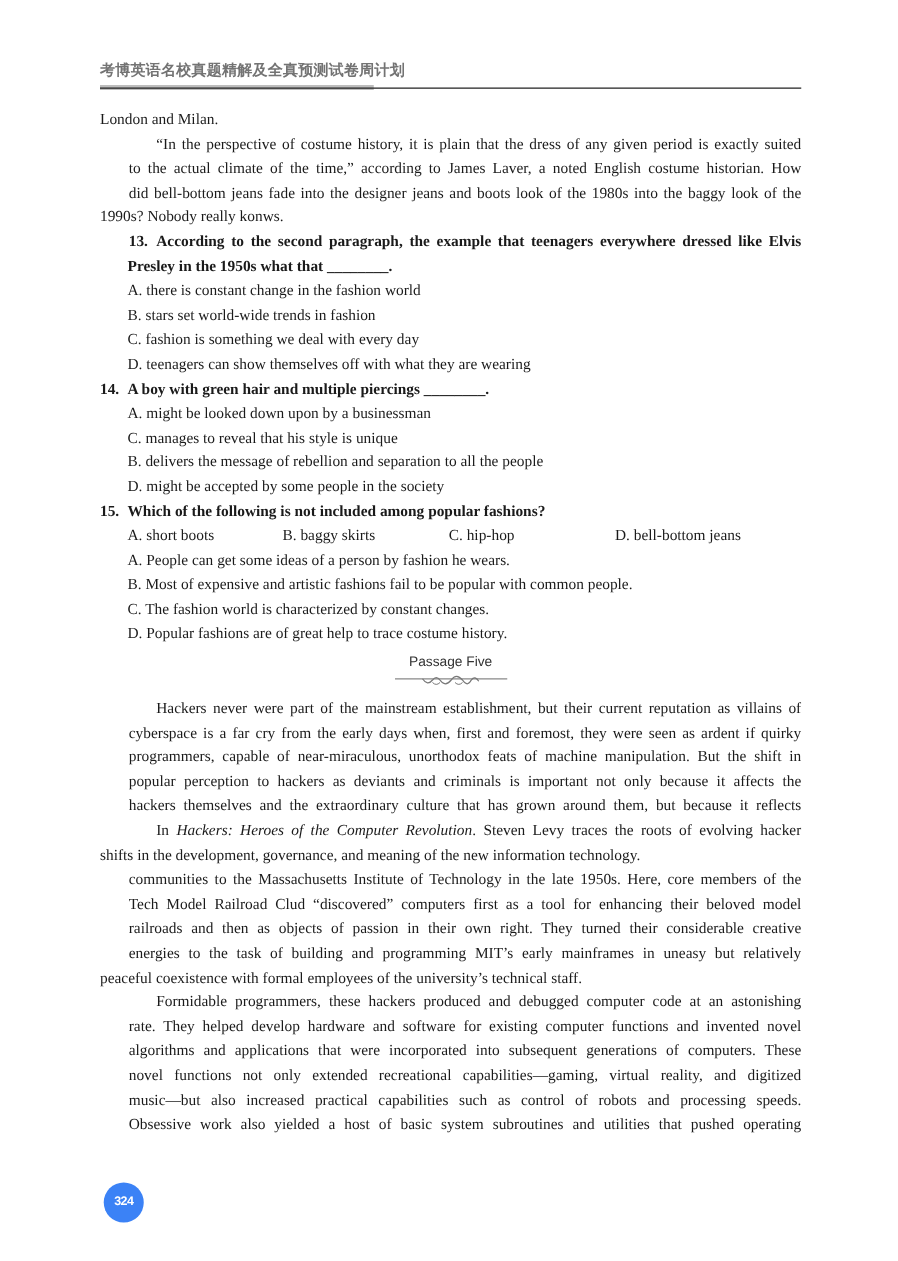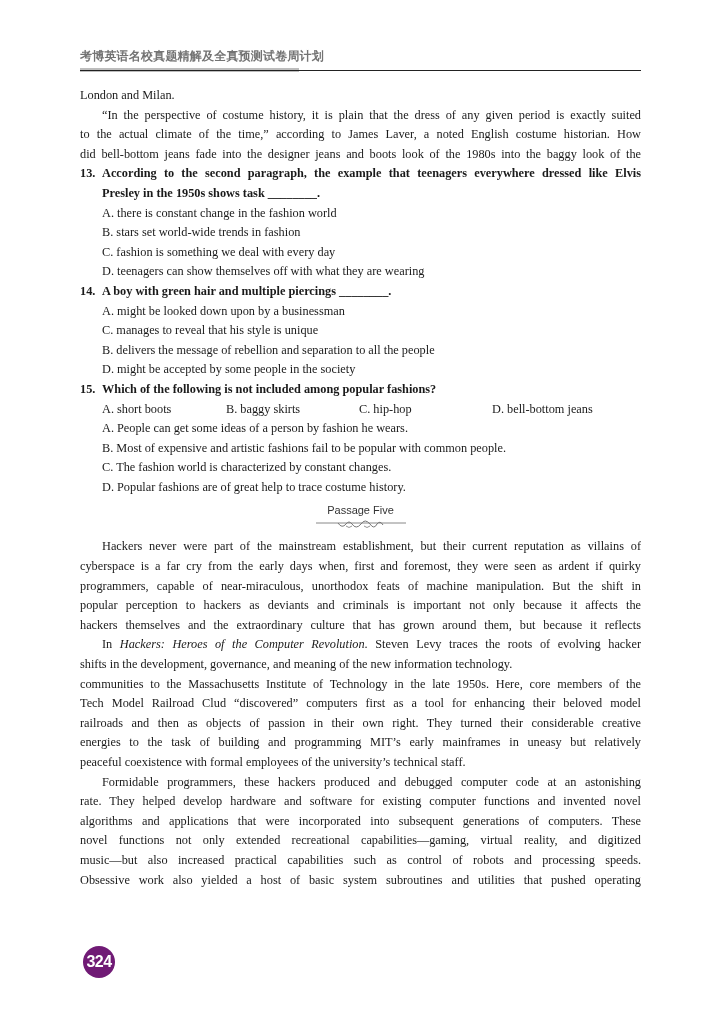--- a/index.html
+++ b/index.html
@@ -4,52 +4,53 @@
 <style>
   html, body { margin:0; padding:0; background:#ffffff; }
   body { width:718px; height:1009px; position:relative; overflow:hidden;
          font-family:"Liberation Serif", "DejaVu Serif", serif; color:#1a1a1a; }
   .header-title { position:absolute; left:80px; top:48px; font-family:"DejaVu Sans", sans-serif;
          font-size:12px; font-weight:bold; letter-spacing:0.2px; color:#737373; }
   .header-gray { position:absolute; left:80px; top:68px; width:219px; height:4px; background:#bdbdbd; }
   .header-line { position:absolute; left:80px; top:70px; width:561px; height:1px; background:#222; }
   .content { position:absolute; left:80px; top:86px; width:561px; font-size:12.3px; }
   .line { height:19.6px; line-height:19.6px; white-space:nowrap; }
-  .just { text-align:justify; text-align-last:justify; white-space:normal; overflow:hidden; }
+  .just { text-align:justify; text-align-last:justify; white-space:normal; overflow:hidden;margin-left:23px; }
   .indent { padding-left:22px; }
   .q { font-weight:bold; }
   .qnum { display:inline-block; width:22px; }
   .qind { padding-left:22px; }
   .opt { padding-left:22px; }
   .opts-row { display:flex; padding-left:22px; }
   .opts-row span { display:inline-block; }
   .passage-heading { text-align:center; font-family:"Liberation Sans", sans-serif; font-size:11px;
          color:#333; margin-top:4px; height:18px; line-height:18px; }
   .ornament { display:block; margin:0 auto 6px auto; width:90px; height:12px; }
   .page-num { position:absolute; left:83px; top:946px; width:32px; height:32px; border-radius:50%;
-         background:#701a75; color:#fff; font-family:"Liberation Sans", sans-serif; font-size:16px;
+         background:#3b82f6; color:#fff; font-family:"Liberation Sans", sans-serif; font-size:10px;
          font-weight:bold; text-align:center; line-height:32px; letter-spacing:-0.5px; }
   i { font-style:italic; }
 </style>
 </head>
 <body>
 
 <div class="header-title">考博英语名校真题精解及全真预测试卷周计划</div>
 <div class="header-gray"></div>
 <div class="header-line"></div>
 
 <div class="content">
 
   <div class="line">London and Milan.</div>
   <div class="line just indent">“In the perspective of costume history, it is plain that the dress of any given period is exactly suited</div>
   <div class="line just">to the actual climate of the time,” according to James Laver, a noted English costume historian. How</div>
   <div class="line just">did bell-bottom jeans fade into the designer jeans and boots look of the 1980s into the baggy look of the</div>
+  <div class="line">1990s? Nobody really konws.</div>
 
   <div class="line q just"><span class="qnum">13.</span><span>According to the second paragraph, the example that teenagers everywhere dressed like Elvis</span></div>
-  <div class="line q qind">Presley in the 1950s shows task ________.</div>
+  <div class="line q qind">Presley in the 1950s what that ________.</div>
   <div class="line opt">A. there is constant change in the fashion world</div>
   <div class="line opt">B. stars set world-wide trends in fashion</div>
   <div class="line opt">C. fashion is something we deal with every day</div>
   <div class="line opt">D. teenagers can show themselves off with what they are wearing</div>
 
   <div class="line q"><span class="qnum">14.</span><span>A boy with green hair and multiple piercings ________.</span></div>
   <div class="line opt">A. might be looked down upon by a businessman</div>
   <div class="line opt">C. manages to reveal that his style is unique</div>
   <div class="line opt">B. delivers the message of rebellion and separation to all the people</div>
   <div class="line opt">D. might be accepted by some people in the society</div>

